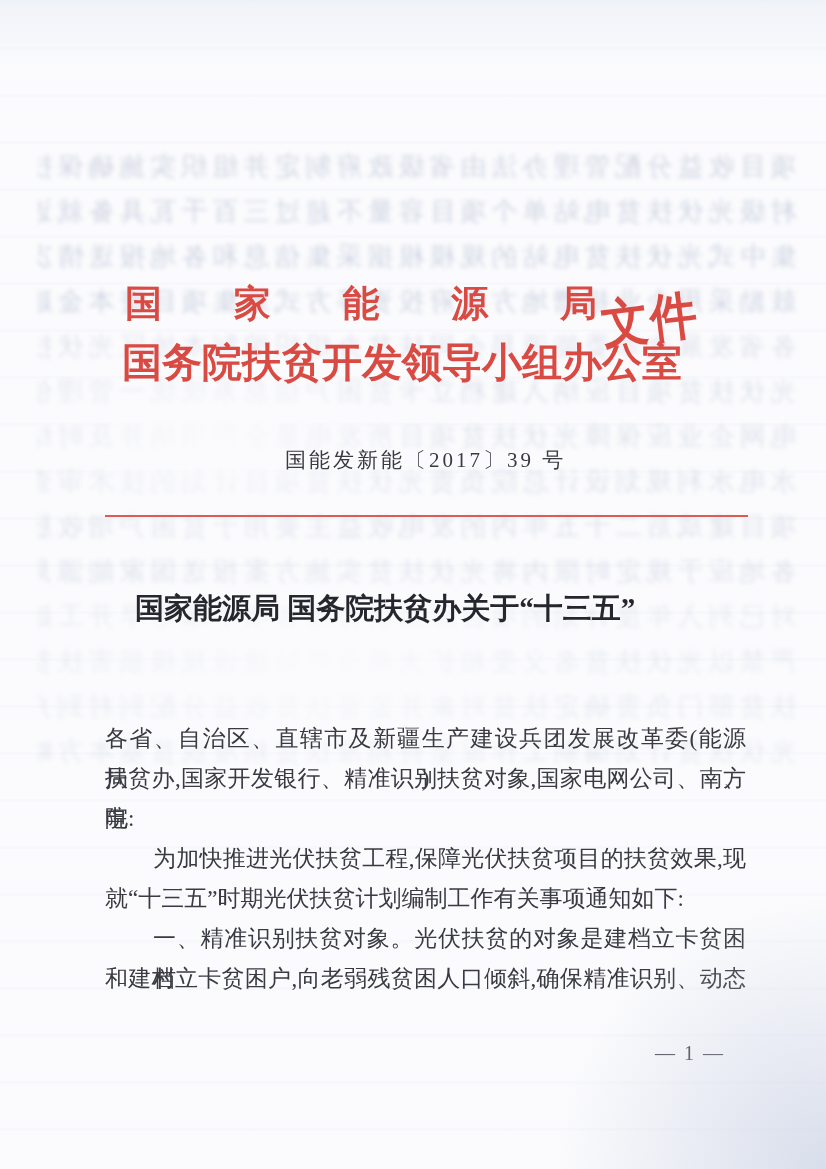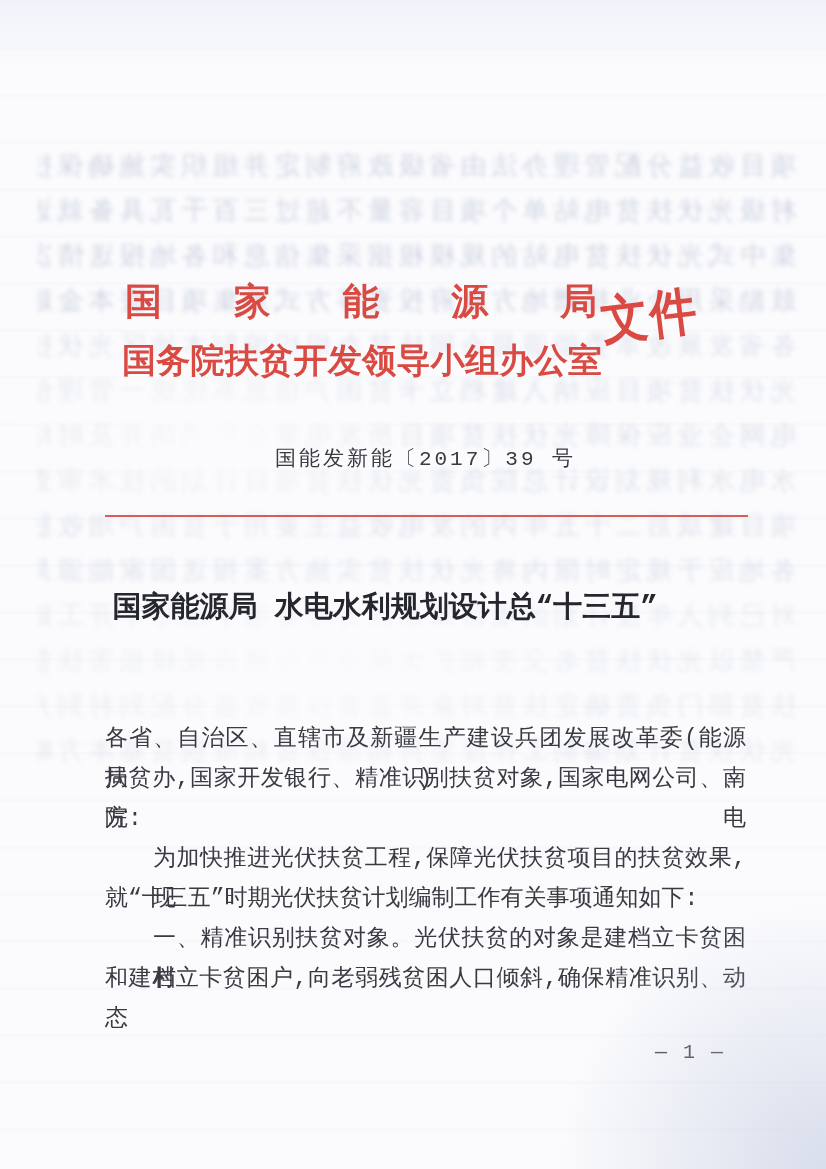--- a/index.html
+++ b/index.html
@@ -2,21 +2,21 @@
 <html style="--red: #d94a43; --rule: #dd5a55; --ink: #393a42; --title-ink: #26272e; --bleed: #a3adc8;"><head>
 <meta charset="utf-8">
 <style>
   html,body{margin:0;padding:0;background:#e9eaee;}
   .page{
     position:relative;
     width:826px;height:1169px;
     margin:0 auto;
     background:#fbfbfd;
     overflow:hidden;
-    font-family:Liberation Mono, monospace;
+    font-family:Liberation Serif, serif;
   }
   
   .paper-grain{
     position:absolute;inset:0;
     background:repeating-linear-gradient(180deg,
       rgba(216,222,237,0.10) 0px, rgba(216,222,237,0.10) 3px,
       rgba(255,255,255,0) 3px, rgba(255,255,255,0) 47px);
     pointer-events:none;
   }
   .top-tint{
@@ -49,21 +49,21 @@
   }
   
   .org-line1{
     position:absolute;left:125px;top:283px;width:472px;
     font-size:37px;line-height:42px;font-weight:bold;
     color:var(--red,#d94a43);
     text-align:justify;text-align-last:justify;
   }
   .org-line2{
     position:absolute;left:122px;top:340px;width:480px;
-    font-size:34px;line-height:46px;font-weight:bold;
+    font-size:40px;line-height:46px;font-weight:bold;
     color:var(--red,#d94a43);
     text-align:justify;text-align-last:justify;
     white-space:nowrap;
   }
   .doc-type{
     position:absolute;left:602px;top:296px;
     font-size:52px;line-height:60px;font-weight:900;
     color:var(--red,#d94a43);
     letter-spacing:2px;
     transform:rotate(-7deg) scaleX(.9);
@@ -132,21 +132,21 @@
   <div class="patch patch-b"></div>
 
   <div class="org-line1">国家能源局</div>
   <div class="org-line2">国务院扶贫开发领导小组办公室</div>
   <div class="doc-type">文件</div>
 
   <div class="doc-number">国能发新能〔2017〕39 号</div>
   <div class="red-rule"></div>
 
   <div class="doc-title">
-    <div>国家能源局 水电水利规划设计总“十三五”</div>
+    <div>国家能源局 国务院扶贫办关于“十三五”</div>
   </div>
 
   <div class="body-text">
     <div class="bline j">各省、自治区、直辖市及新疆生产建设兵团发展改革委(能源局)、</div>
     <div class="bline j">扶贫办,国家开发银行、精准识别扶贫对象,国家电网公司、南方电</div>
     <div class="bline">院:</div>
     <div class="bline j ind">为加快推进光伏扶贫工程,保障光伏扶贫项目的扶贫效果,现</div>
     <div class="bline">就“十三五”时期光伏扶贫计划编制工作有关事项通知如下:</div>
     <div class="bline j ind">一、精准识别扶贫对象。光伏扶贫的对象是建档立卡贫困村</div>
     <div class="bline j">和建档立卡贫困户,向老弱残贫困人口倾斜,确保精准识别、动态</div>

